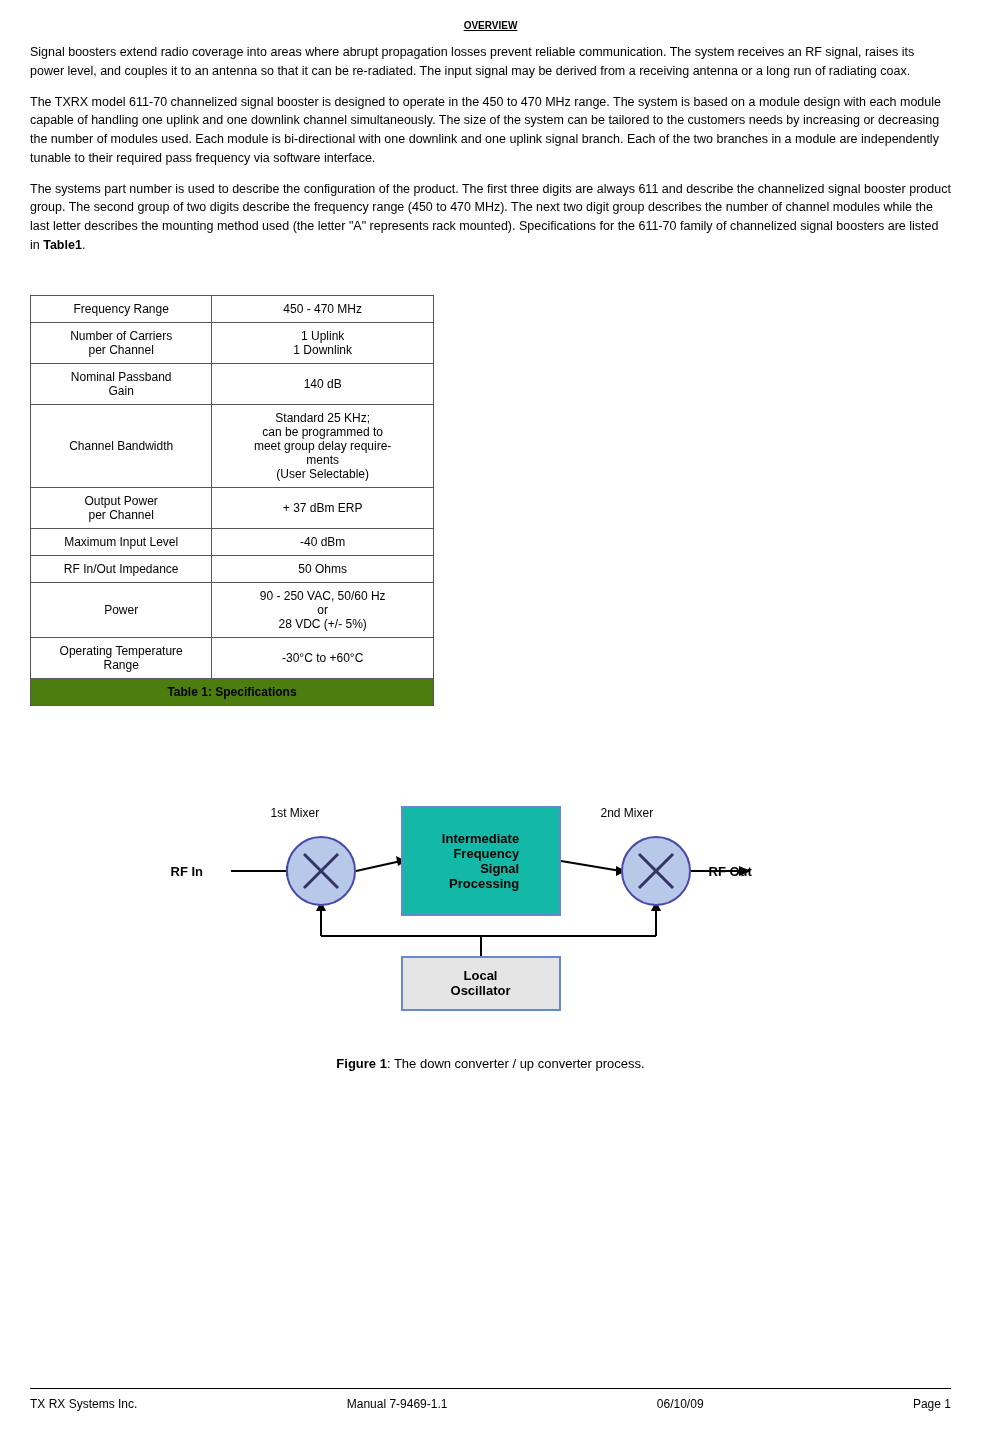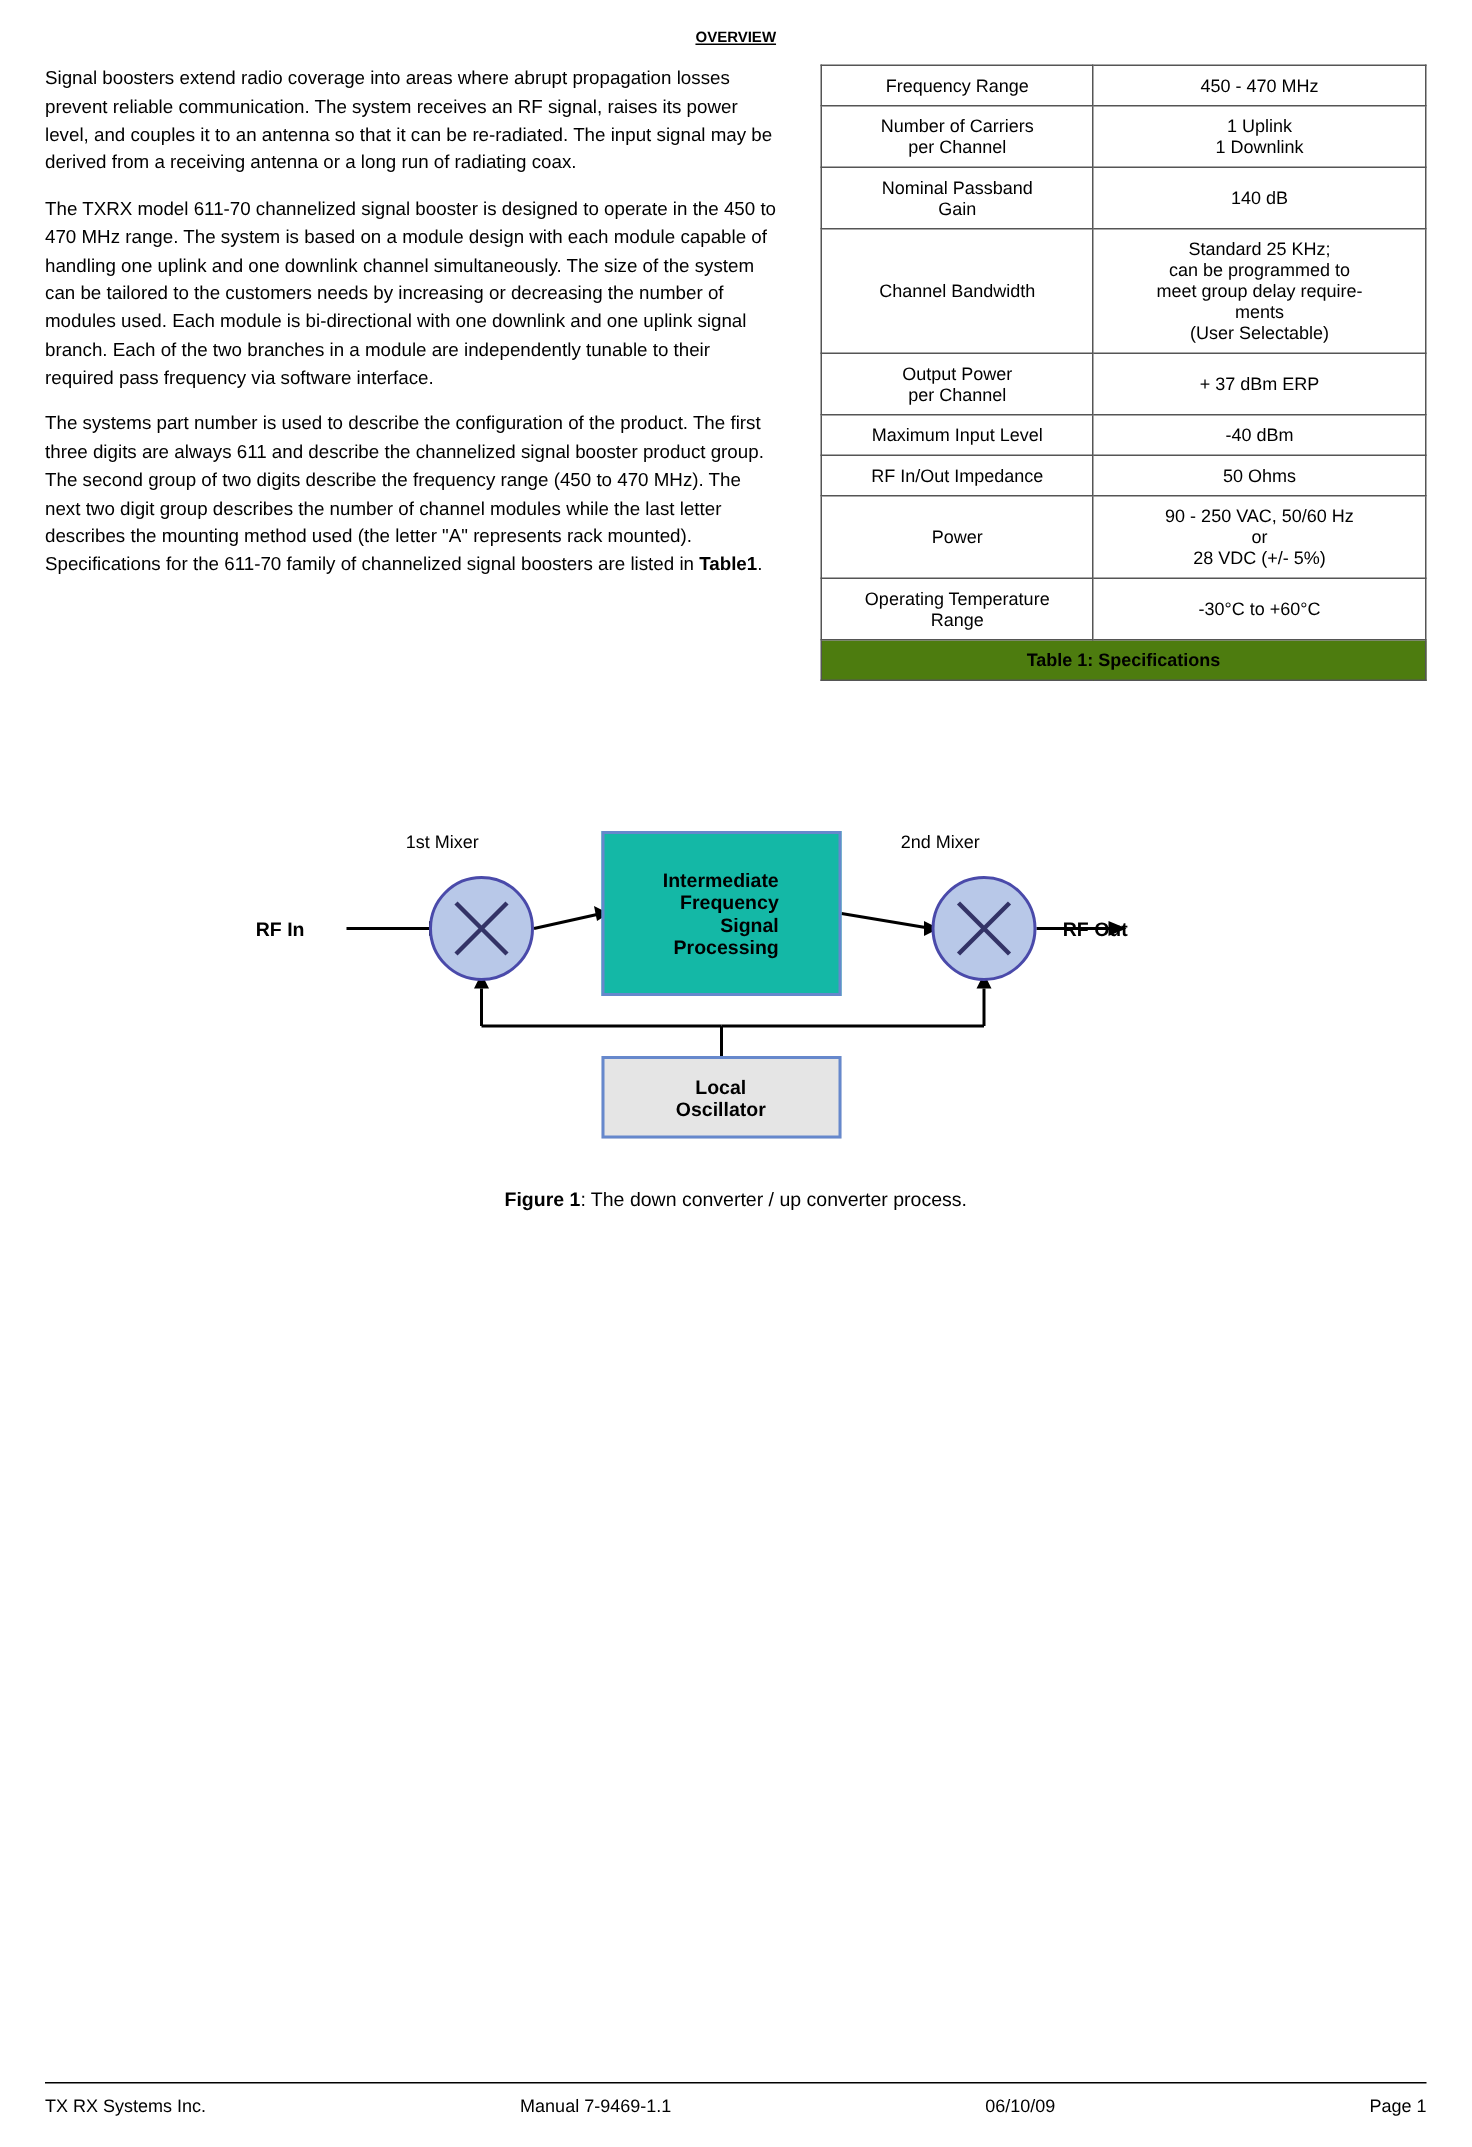--- a/index.html
+++ b/index.html
@@ -22,20 +22,21 @@
     .page-title {
       text-align: center;
       font-weight: bold;
       font-size: 10px;
       margin-bottom: 12px;
       text-decoration: underline;
     }
     
     .main-content {
       display: flex;
+      flex-direction: column;
       gap: 28px;
       margin-bottom: 20px;
     }
     
     .left-col {
       flex: 1;
       font-size: 12.5px;
       line-height: 1.5;
     }
     .left-col p {
@@ -172,21 +173,21 @@
       position: absolute;
       top: 0; left: 0;
       width: 700px;
       height: 280px;
       pointer-events: none;
     }
     
     .figure-caption {
       font-size: 13px;
       text-align: center;
-      margin-top: 8px;
+      margin-top: 20px;
     }
     
     .footer {
       margin-top: auto;
       border-top: 1px solid #000;
       padding-top: 8px;
       display: flex;
       justify-content: space-between;
       font-size: 12px;
     }

